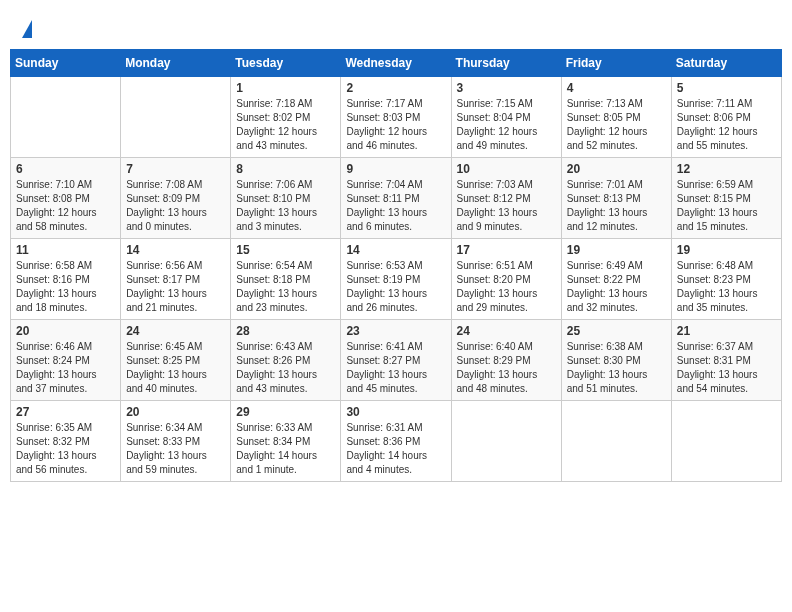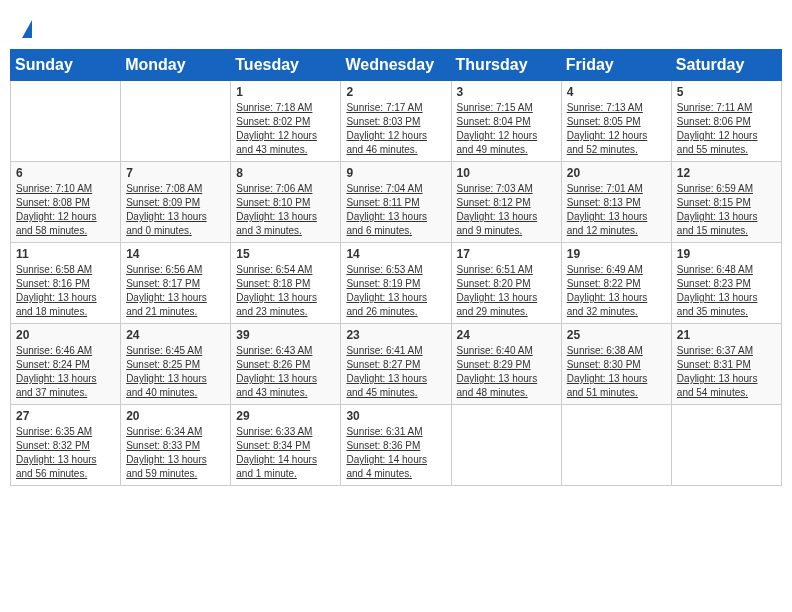--- a/index.html
+++ b/index.html
@@ -53,21 +53,21 @@
       width: 100%;
       border-collapse: collapse;
       margin-top: 6px;
       font-size: 11px;
     }
     .calendar th {
       background-color: #1565c0;
       color: #fff;
       padding: 6px 4px;
       text-align: left;
-      font-size: 16px;
+      font-size: 12px;
       font-weight: bold;
       border: 1px solid #1565c0;
     }
     .calendar td {
       border: 1px solid #ccc;
       padding: 4px 5px;
       vertical-align: top;
       height: 80px;
       width: 107px;
     }
@@ -75,21 +75,20 @@
       font-size: 12px;
       font-weight: bold;
       color: #333;
       display: block;
       margin-bottom: 2px;
     }
     .cell-text {
       font-size: 10px;
       color: #333;
       line-height: 1.4;
-      text-decoration: underline;
     }
     .empty-cell {
       background: #fff;
     }
     tr:nth-child(even) td {
       background-color: #f9f9f9;
     }
     tr:nth-child(odd) td {
       background-color: #fff;
     }
@@ -214,21 +213,21 @@
       <tr>
         <td>
           <span class="day-num">20</span>
           <div class="cell-text">Sunrise: 6:46 AM<br>Sunset: 8:24 PM<br>Daylight: 13 hours and 37 minutes.</div>
         </td>
         <td>
           <span class="day-num">24</span>
           <div class="cell-text">Sunrise: 6:45 AM<br>Sunset: 8:25 PM<br>Daylight: 13 hours and 40 minutes.</div>
         </td>
         <td>
-          <span class="day-num">39</span>
+          <span class="day-num">28</span>
           <div class="cell-text">Sunrise: 6:43 AM<br>Sunset: 8:26 PM<br>Daylight: 13 hours and 43 minutes.</div>
         </td>
         <td>
           <span class="day-num">23</span>
           <div class="cell-text">Sunrise: 6:41 AM<br>Sunset: 8:27 PM<br>Daylight: 13 hours and 45 minutes.</div>
         </td>
         <td>
           <span class="day-num">24</span>
           <div class="cell-text">Sunrise: 6:40 AM<br>Sunset: 8:29 PM<br>Daylight: 13 hours and 48 minutes.</div>
         </td>

